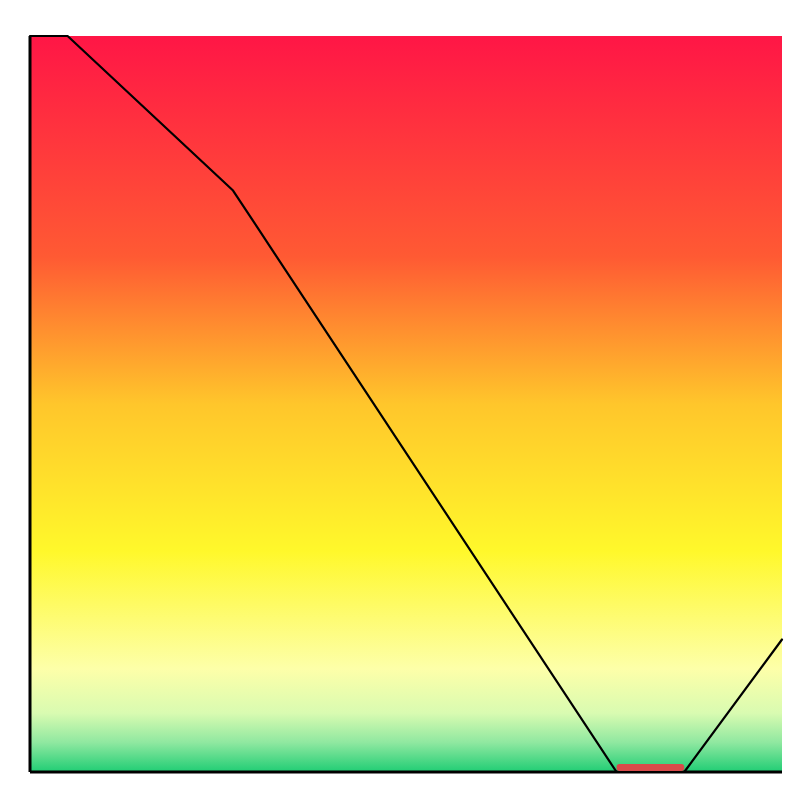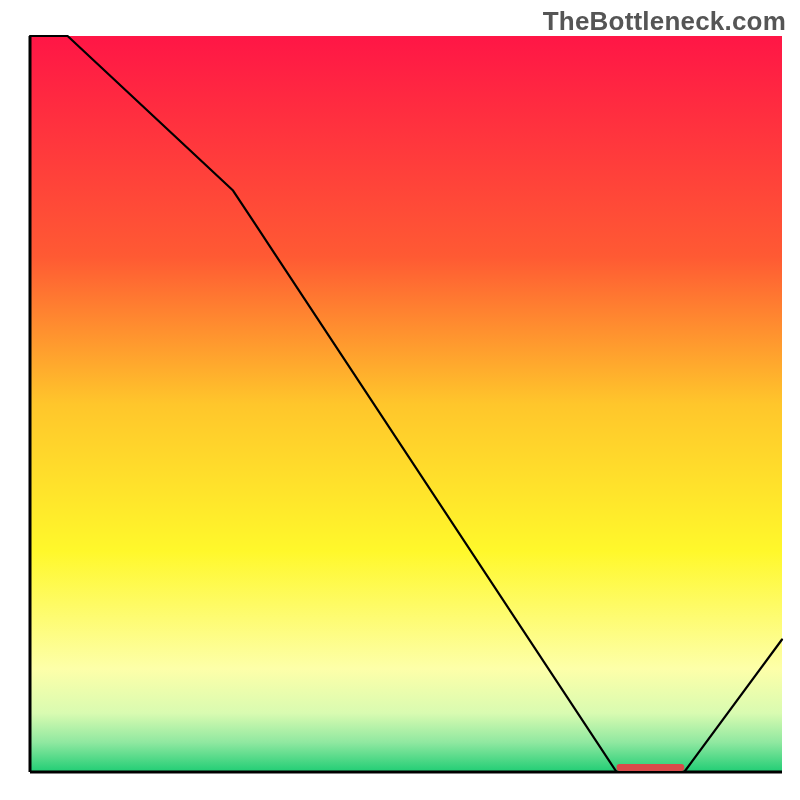--- a/index.html
+++ b/index.html
@@ -29,21 +29,20 @@
   svg.plot {
     position: absolute;
     left: 0;
     top: 0;
   }
 </style>
 </head>
 <body>
 
 <div class="frame">
-  <div class="watermark">TheBottleneck.com</div>
 
   <svg class="plot" width="800" height="800" viewBox="0 0 800 800">
     <defs>
       <linearGradient id="bg-grad" x1="0" y1="0" x2="0" y2="1">
           <stop offset="0%" stop-color="#ff1646"></stop>
           <stop offset="30%" stop-color="#ff5a33"></stop>
           <stop offset="50%" stop-color="#ffc62b"></stop>
           <stop offset="70%" stop-color="#fff82b"></stop>
           <stop offset="86%" stop-color="#fdffa9"></stop>
           <stop offset="92%" stop-color="#d9fbb1"></stop>

